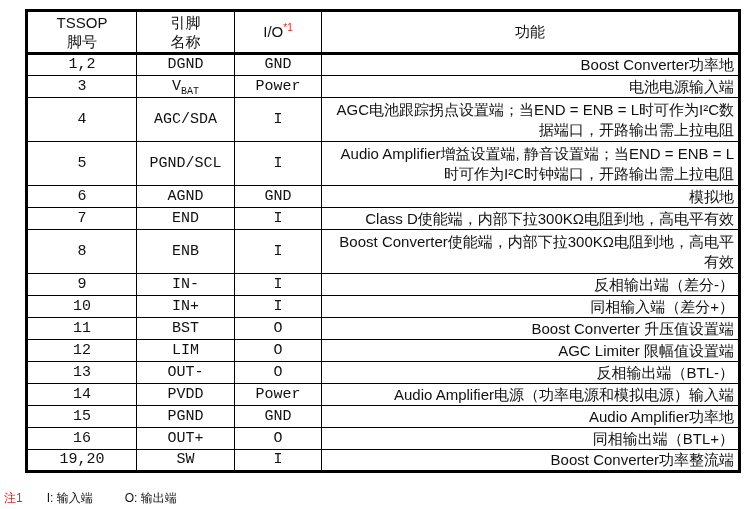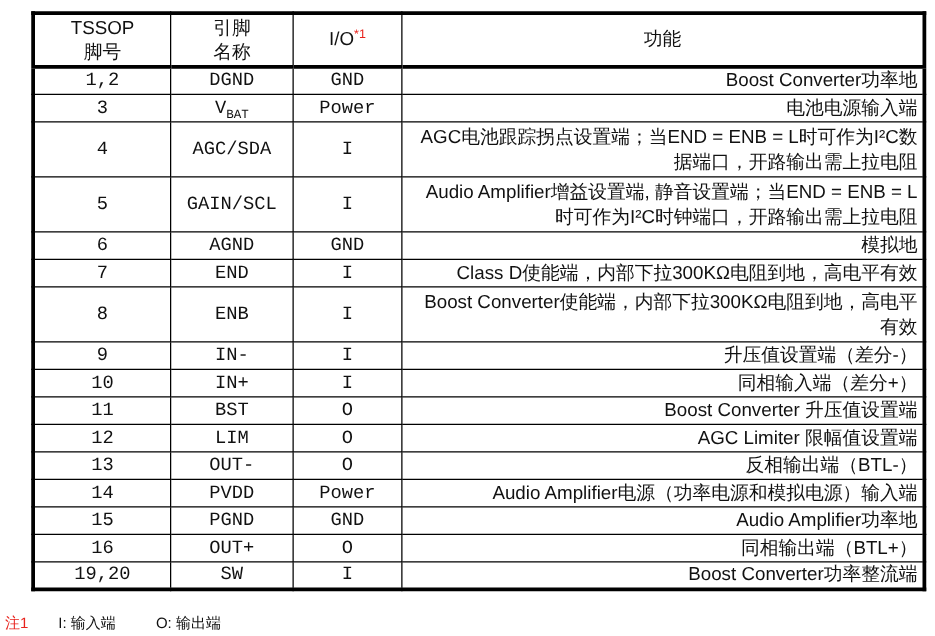--- a/index.html
+++ b/index.html
@@ -111,21 +111,21 @@
           <td class="c-left">电池电源输入端</td>
         </tr>
         <tr class="tall">
           <td class="c-center">4</td>
           <td class="c-center">AGC/SDA</td>
           <td class="c-center">I</td>
           <td class="c-left">AGC电池跟踪拐点设置端；当END = ENB = L时可作为I²C数据端口，开路输出需上拉电阻</td>
         </tr>
         <tr class="tall">
           <td class="c-center">5</td>
-          <td class="c-center">GAIN/SCL</td>
+          <td class="c-center">PGND/SCL</td>
           <td class="c-center">I</td>
           <td class="c-left">Audio Amplifier增益设置端, 静音设置端；当END = ENB = L时可作为I²C时钟端口，开路输出需上拉电阻</td>
         </tr>
         <tr>
           <td class="c-center">6</td>
           <td class="c-center">AGND</td>
           <td class="c-center">GND</td>
           <td class="c-left">模拟地</td>
         </tr>
         <tr>
@@ -137,21 +137,21 @@
         <tr class="tall">
           <td class="c-center">8</td>
           <td class="c-center">ENB</td>
           <td class="c-center">I</td>
           <td class="c-left">Boost Converter使能端，内部下拉300KΩ电阻到地，高电平有效</td>
         </tr>
         <tr>
           <td class="c-center">9</td>
           <td class="c-center">IN-</td>
           <td class="c-center">I</td>
-          <td class="c-left">升压值设置端（差分-）</td>
+          <td class="c-left">反相输出端（差分-）</td>
         </tr>
         <tr>
           <td class="c-center">10</td>
           <td class="c-center">IN+</td>
           <td class="c-center">I</td>
           <td class="c-left">同相输入端（差分+）</td>
         </tr>
         <tr>
           <td class="c-center">11</td>
           <td class="c-center">BST</td>

